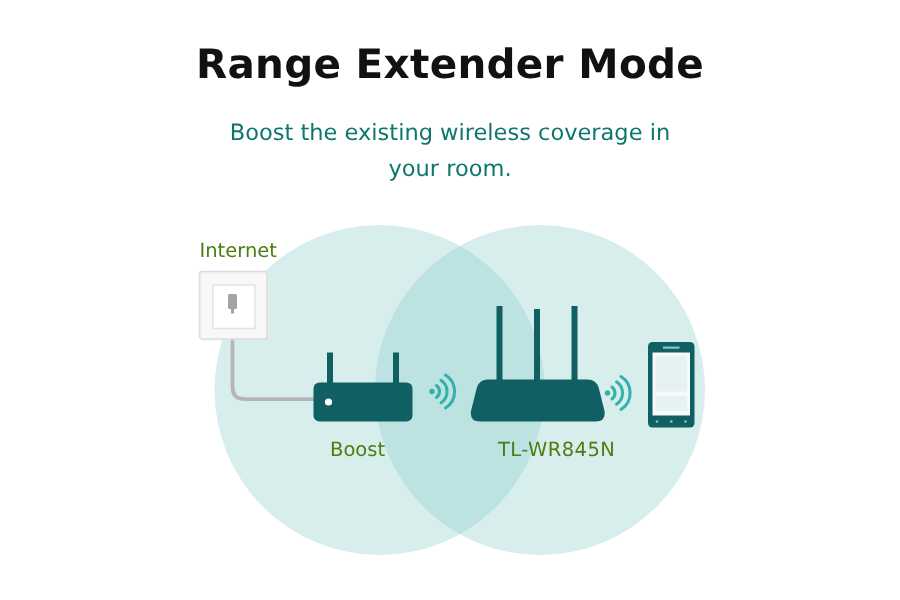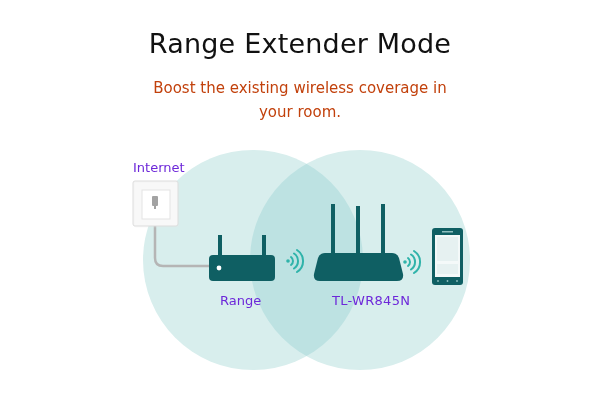--- a/index.html
+++ b/index.html
@@ -15,48 +15,48 @@
       font-family: "DejaVu Sans", "Liberation Sans", sans-serif;
       color: #1a1a1a;
     }
     .title {
       position: absolute;
       left: 0;
       top: 28px;
       width: 600px;
       text-align: center;
       font-size: 27px;
-      font-weight: normal;
+      font-weight: bold;
       letter-spacing: 0.2px;
       color: #111111;
       margin: 0;
       font-family: "DejaVu Sans", "Liberation Sans", sans-serif;
     }
     .subtitle {
       position: absolute;
       left: 150px;
       top: 76px;
       width: 300px;
       text-align: center;
       font-size: 15px;
       line-height: 24px;
-      color: #c2410c;
+      color: #0f766e;
       margin: 0;
     }
     .diagram {
       position: absolute;
       left: 0;
       top: 0;
       width: 600px;
       height: 400px;
     }
     .label {
       position: absolute;
       font-size: 13px;
-      color: #6d28d9;
+      color: #4d7c0f;
       white-space: nowrap;
     }
     .label-internet { left: 133px; top: 160px; }
     .label-router { left: 220px; top: 293px; }
     .label-extender { left: 332px; top: 293px; letter-spacing: 0.3px; }
   </style>
 </head>
 <body>
 
 <h1 class="title">Range Extender Mode</h1>
@@ -117,14 +117,14 @@
     <rect x="437" y="237" width="21" height="24" fill="#e6f1f1"></rect>
     <rect x="437" y="264" width="21" height="10" fill="#e6f1f1"></rect>
     <rect x="442" y="231" width="11" height="1.5" fill="#8fbfbf"></rect>
     <circle cx="438" cy="281" r="0.9" fill="#8fbfbf"></circle>
     <circle cx="447.5" cy="281" r="0.9" fill="#8fbfbf"></circle>
     <circle cx="457" cy="281" r="0.9" fill="#8fbfbf"></circle>
   </g>
 </svg>
 
 <span class="label label-internet">Internet</span>
-<span class="label label-router">Range</span>
+<span class="label label-router">Boost</span>
 <span class="label label-extender">TL-WR845N</span>
 
 </body></html>

